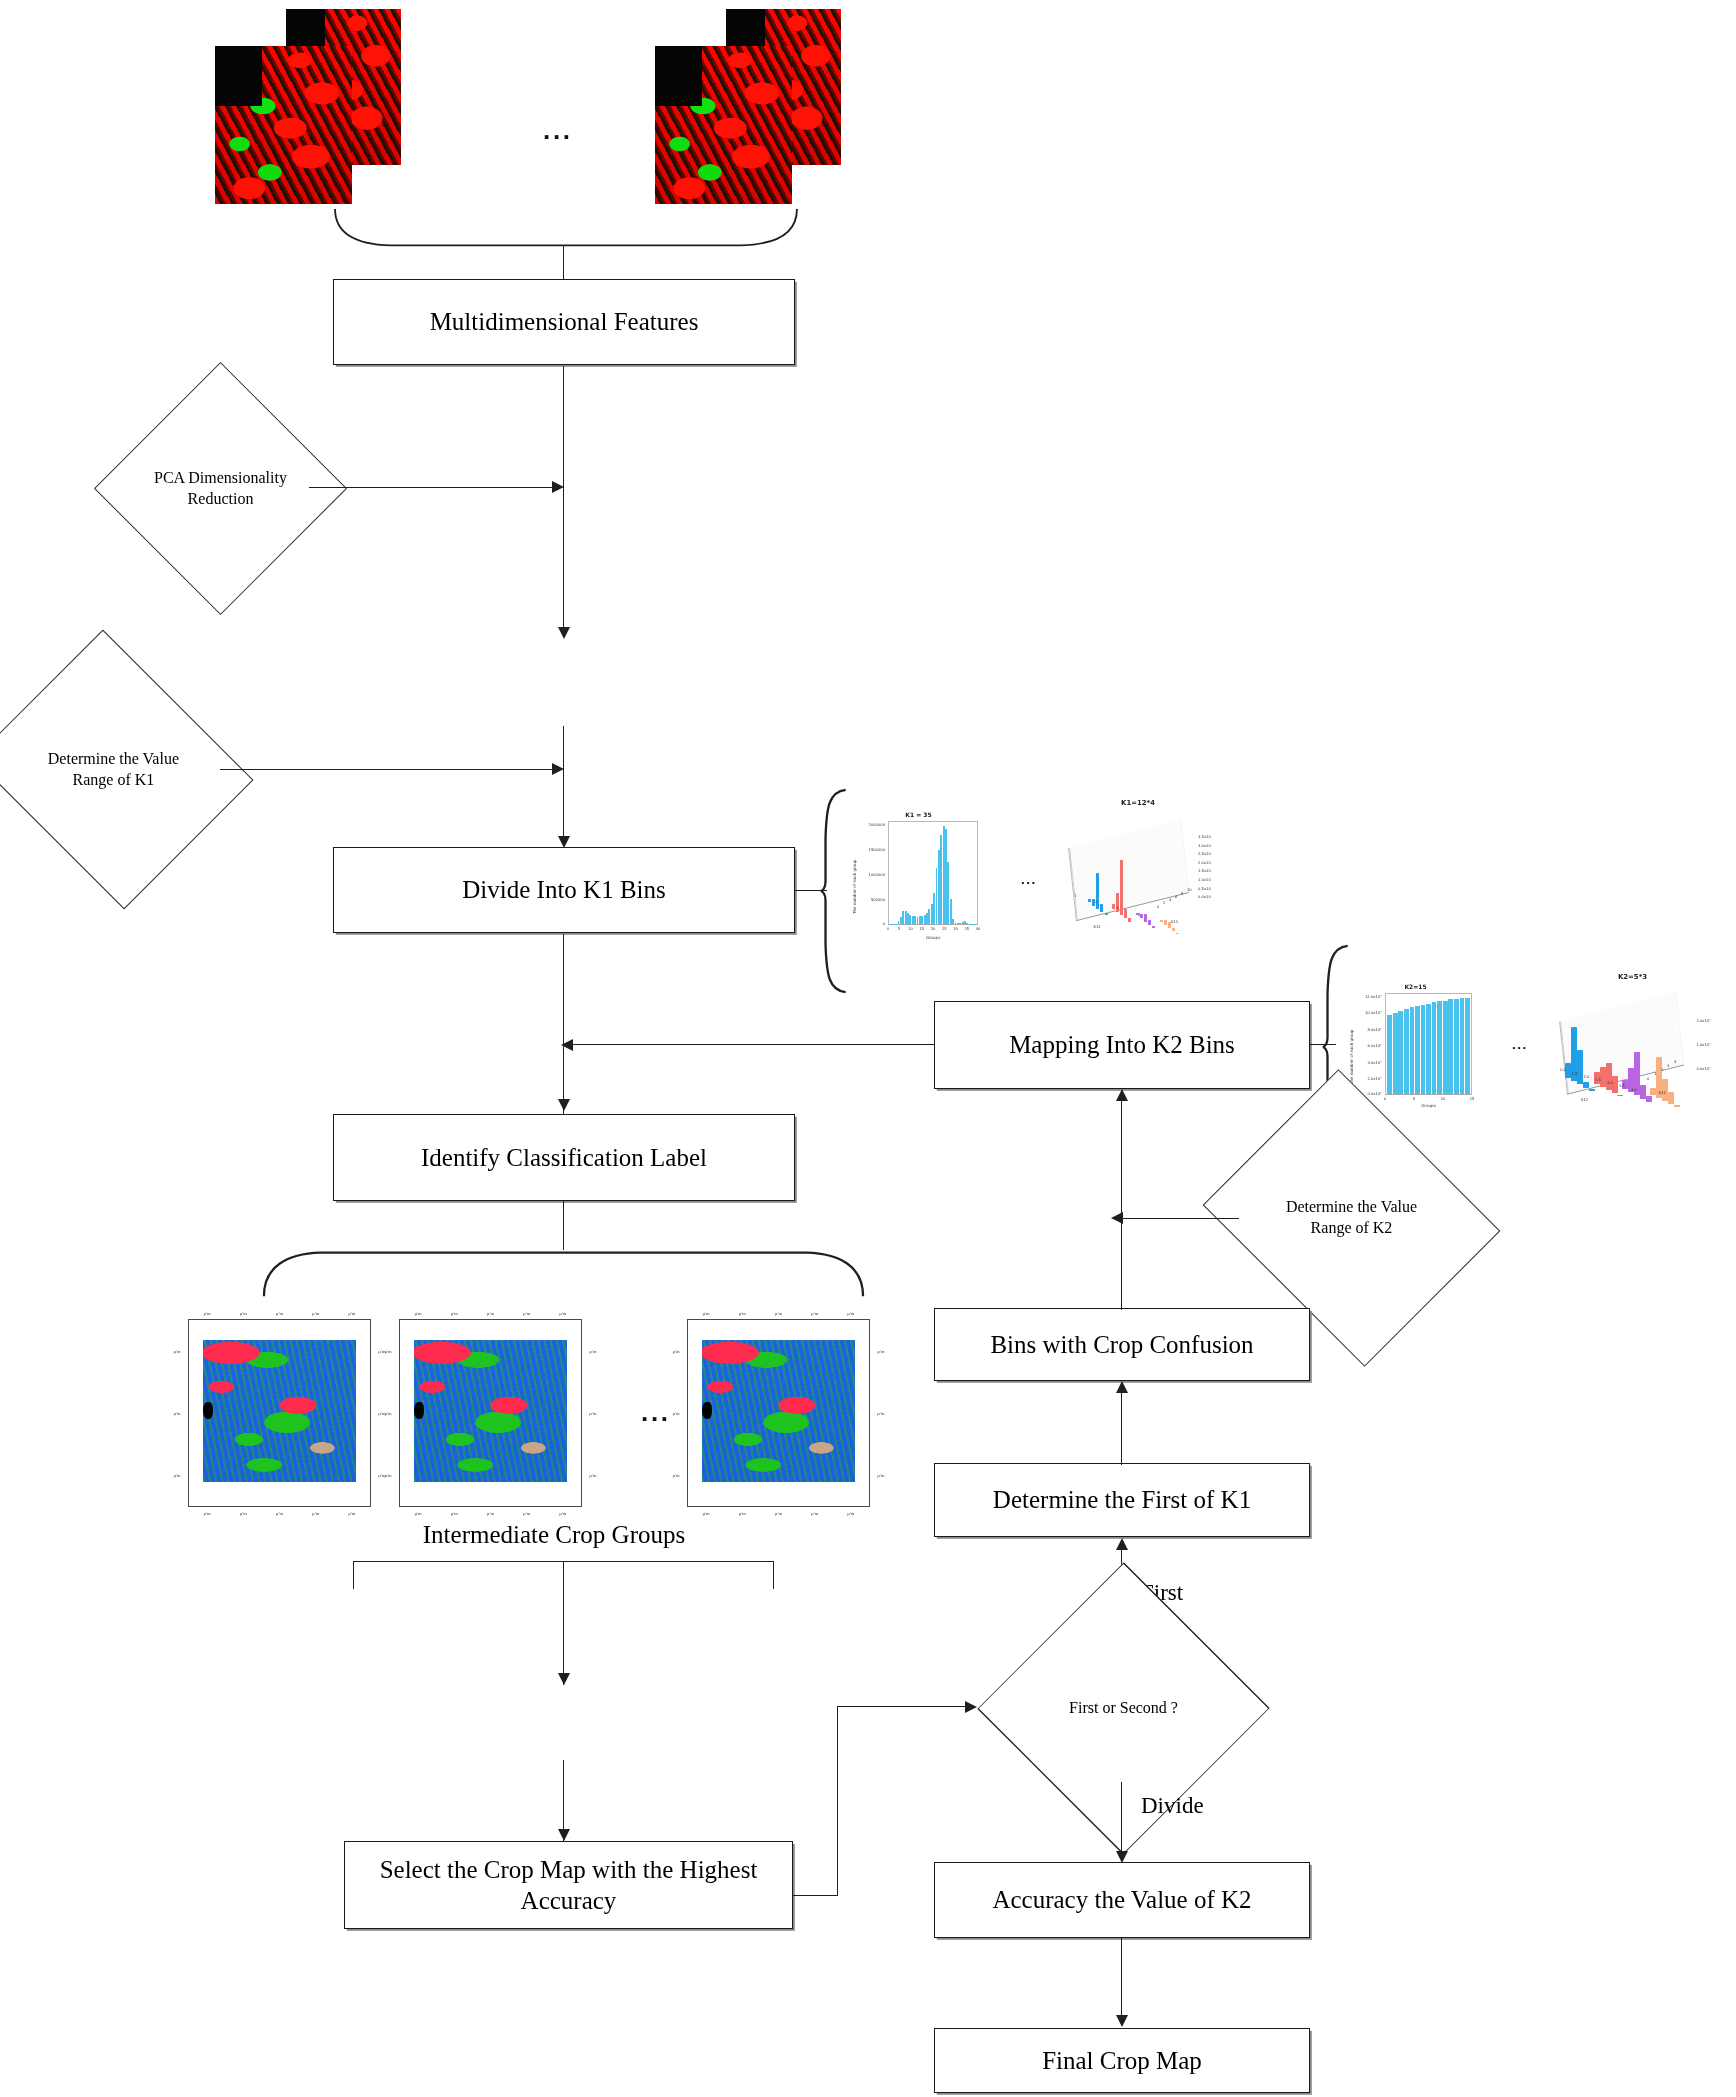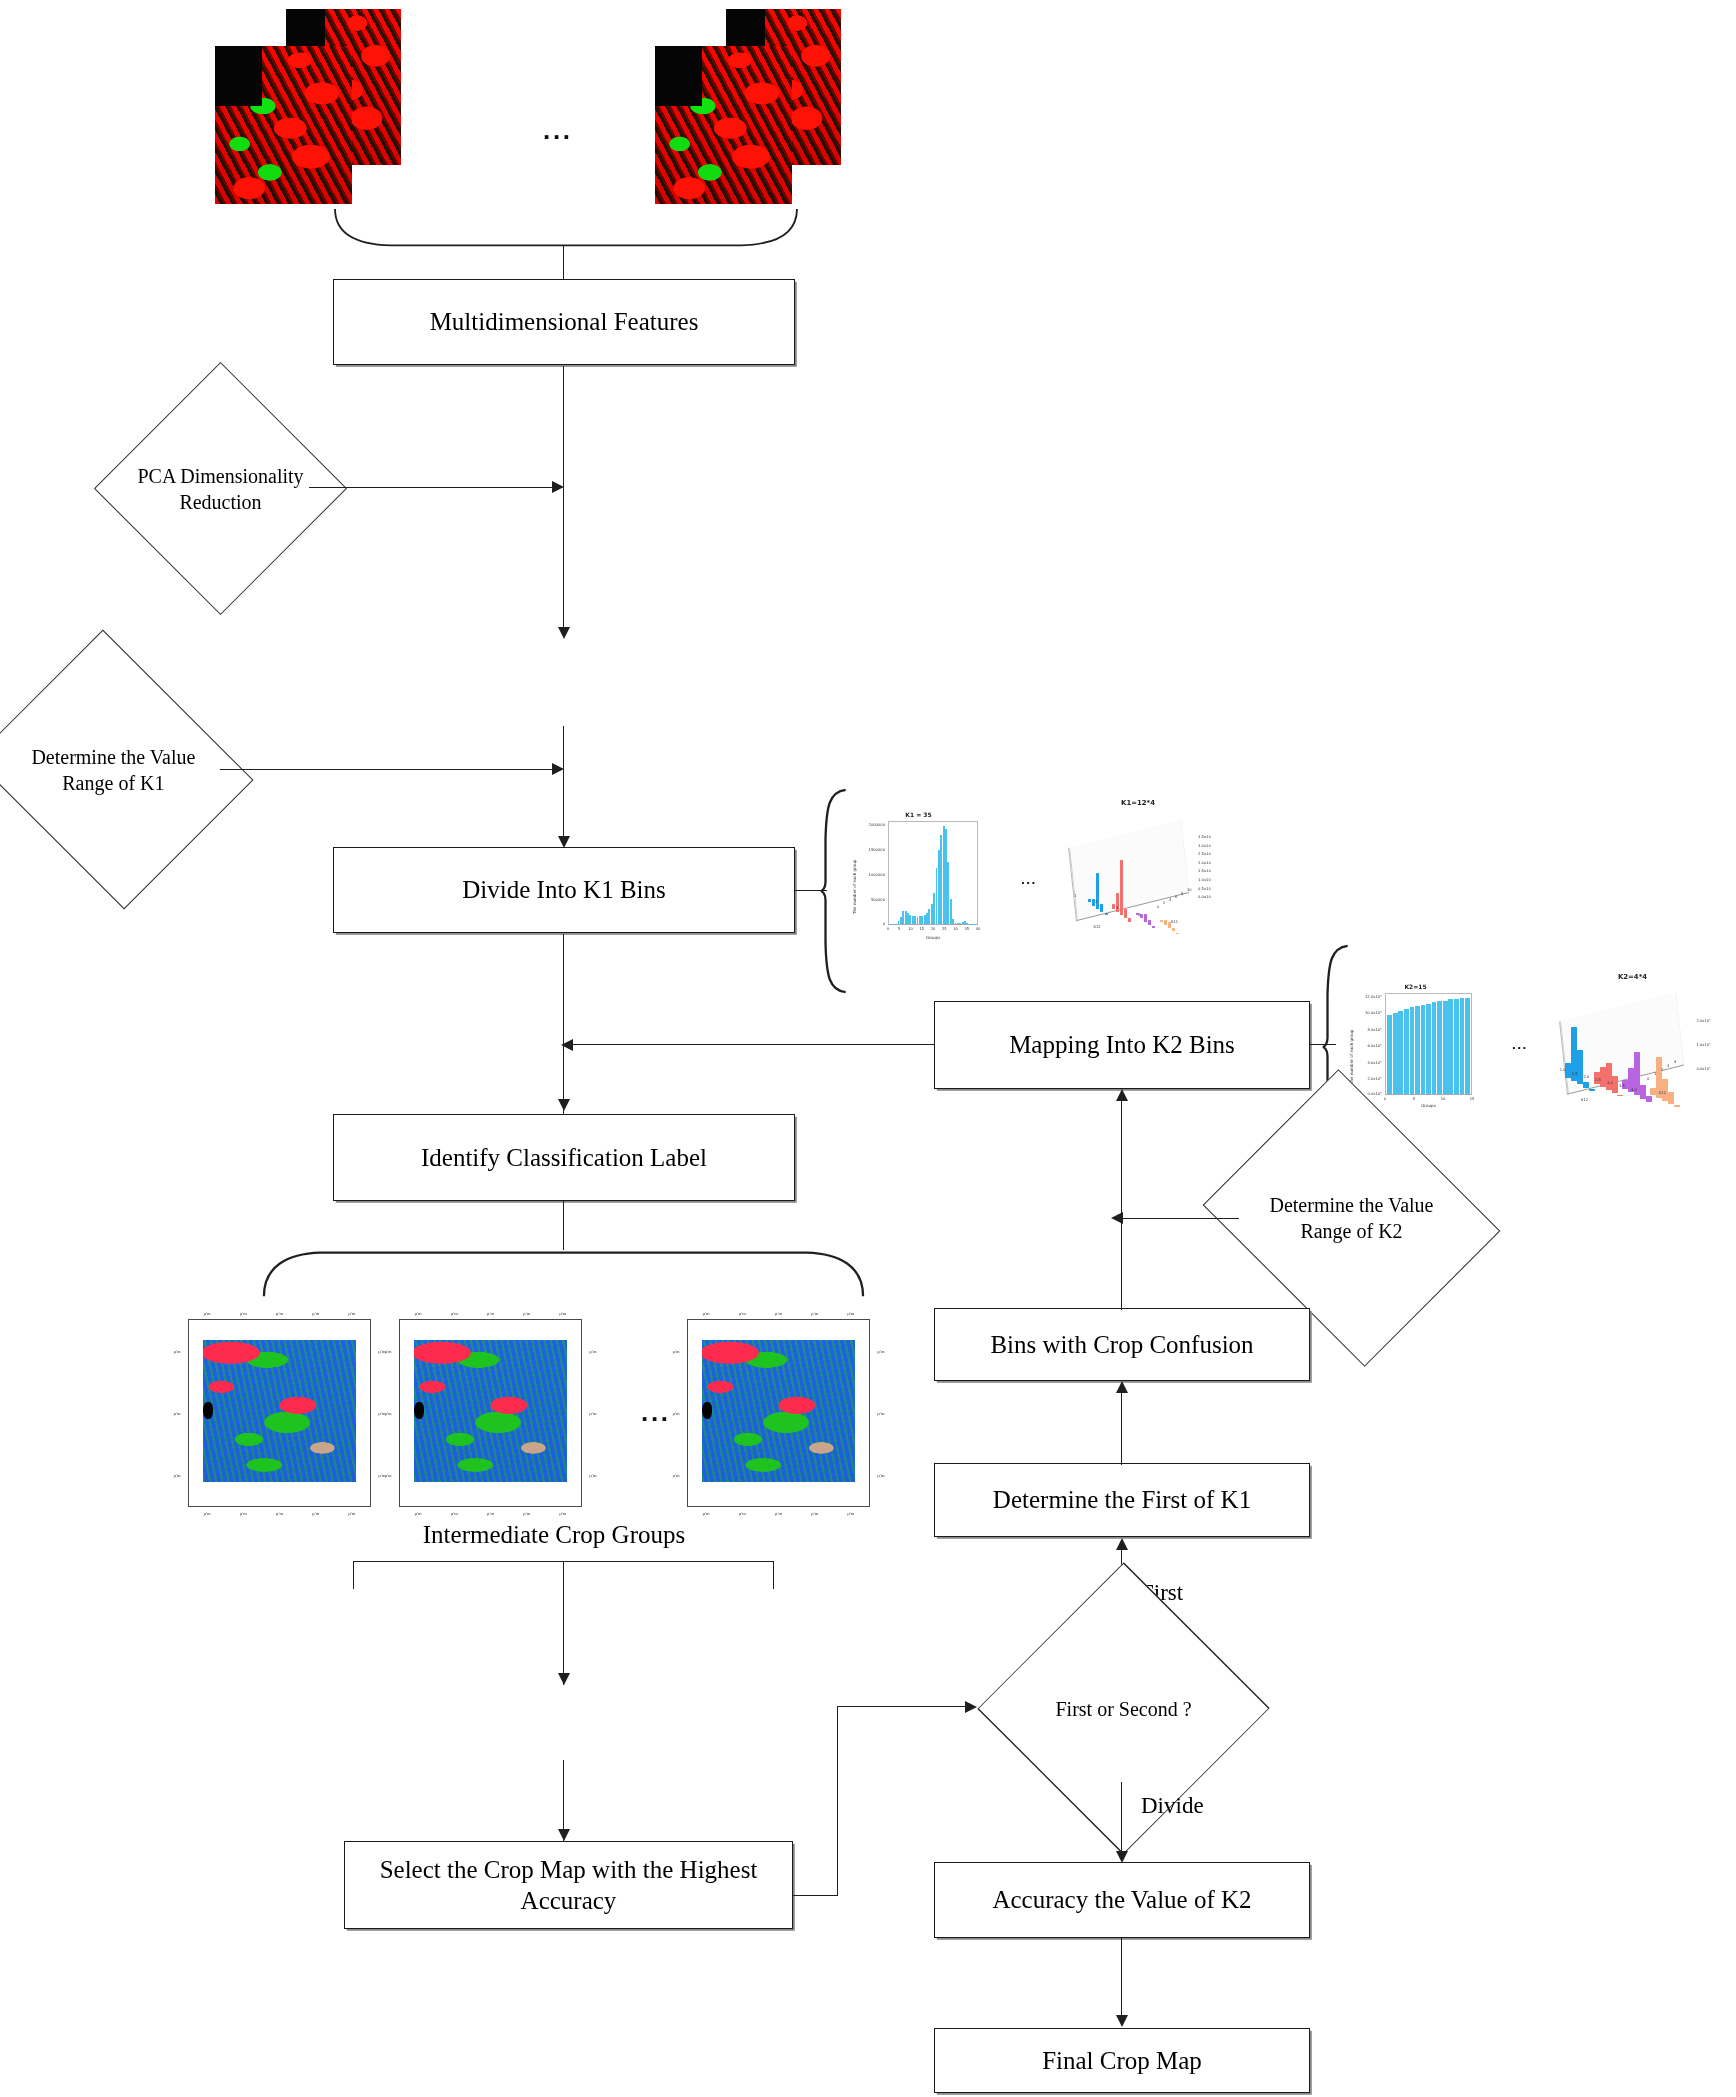--- a/index.html
+++ b/index.html
@@ -18,21 +18,21 @@
   }
   .pbox{
     border:1.4px solid #1a1a1a;
     box-shadow:2.3px 2.3px 0 -0.5px #8a8a8a;
     font-size:25px;
     line-height:1.25;
     padding:0 8.2px;
   }
   .diamond{
     background:transparent;
-    font-size:20px;
+    font-size:16px;
     line-height:1.3;
   }
   .diamond .dshape{
     position:absolute;inset:0;
     border:1.4px solid #2a2a2a;
     box-sizing:border-box;
     transform:rotate(45deg);
     background:#fff;
   }
   .diamond .dlabel{position:relative;z-index:2;padding:0 5.5px;}
@@ -365,21 +365,21 @@
         <span class="xtick" style="left: 33.3333%; transform: translateX(-50%); position: absolute;">5</span>
         <span class="xtick" style="left: 66.6667%; transform: translateX(-50%); position: absolute;">10</span>
         <span class="xtick" style="left: 100%; transform: translateX(-50%); position: absolute;">15</span>
       </div>
     <div class="xlab" style="left:36px;top:120px;width:87px;">Groups</div>
   </div>
 
   <div class="dots small" style="left:1512px;top:1038px;">...</div>
 
   <div class="chartbox" style="left:1557px;top:973px;width:151px;height:137px;">
-    <div class="chart-title" style="font-size:6.9px;">K2=4*4</div>
+    <div class="chart-title" style="font-size:6.9px;">K2=5*3</div>
     <div class="plot3d" style="left:0;top:12px;width:142px;height:115px;">
       <div class="floor"></div>
       <div id="k2-3d-bars" style="position:absolute;inset:0;">
           <div class="bar3" style="left: 8.2px; bottom: 22px; width: 5.5px; height: 15px; background: rgb(31, 159, 232);"></div>
           <div class="bar3" style="left: 14px; bottom: 19px; width: 5.5px; height: 54px; background: rgb(31, 159, 232);"></div>
           <div class="bar3" style="left: 20px; bottom: 15.6px; width: 5.5px; height: 34px; background: rgb(31, 159, 232);"></div>
           <div class="bar3" style="left: 26px; bottom: 12.4px; width: 5.5px; height: 5.4px; background: rgb(31, 159, 232);"></div>
           <div class="bar3" style="left: 32px; bottom: 9.2px; width: 5.5px; height: 1.4px; background: rgb(31, 159, 232);"></div>
           <div class="bar3" style="left: 37px; bottom: 16.5px; width: 5.5px; height: 12px; background: rgb(244, 112, 108);"></div>
           <div class="bar3" style="left: 43px; bottom: 13.3px; width: 5.5px; height: 20px; background: rgb(244, 112, 108);"></div>

